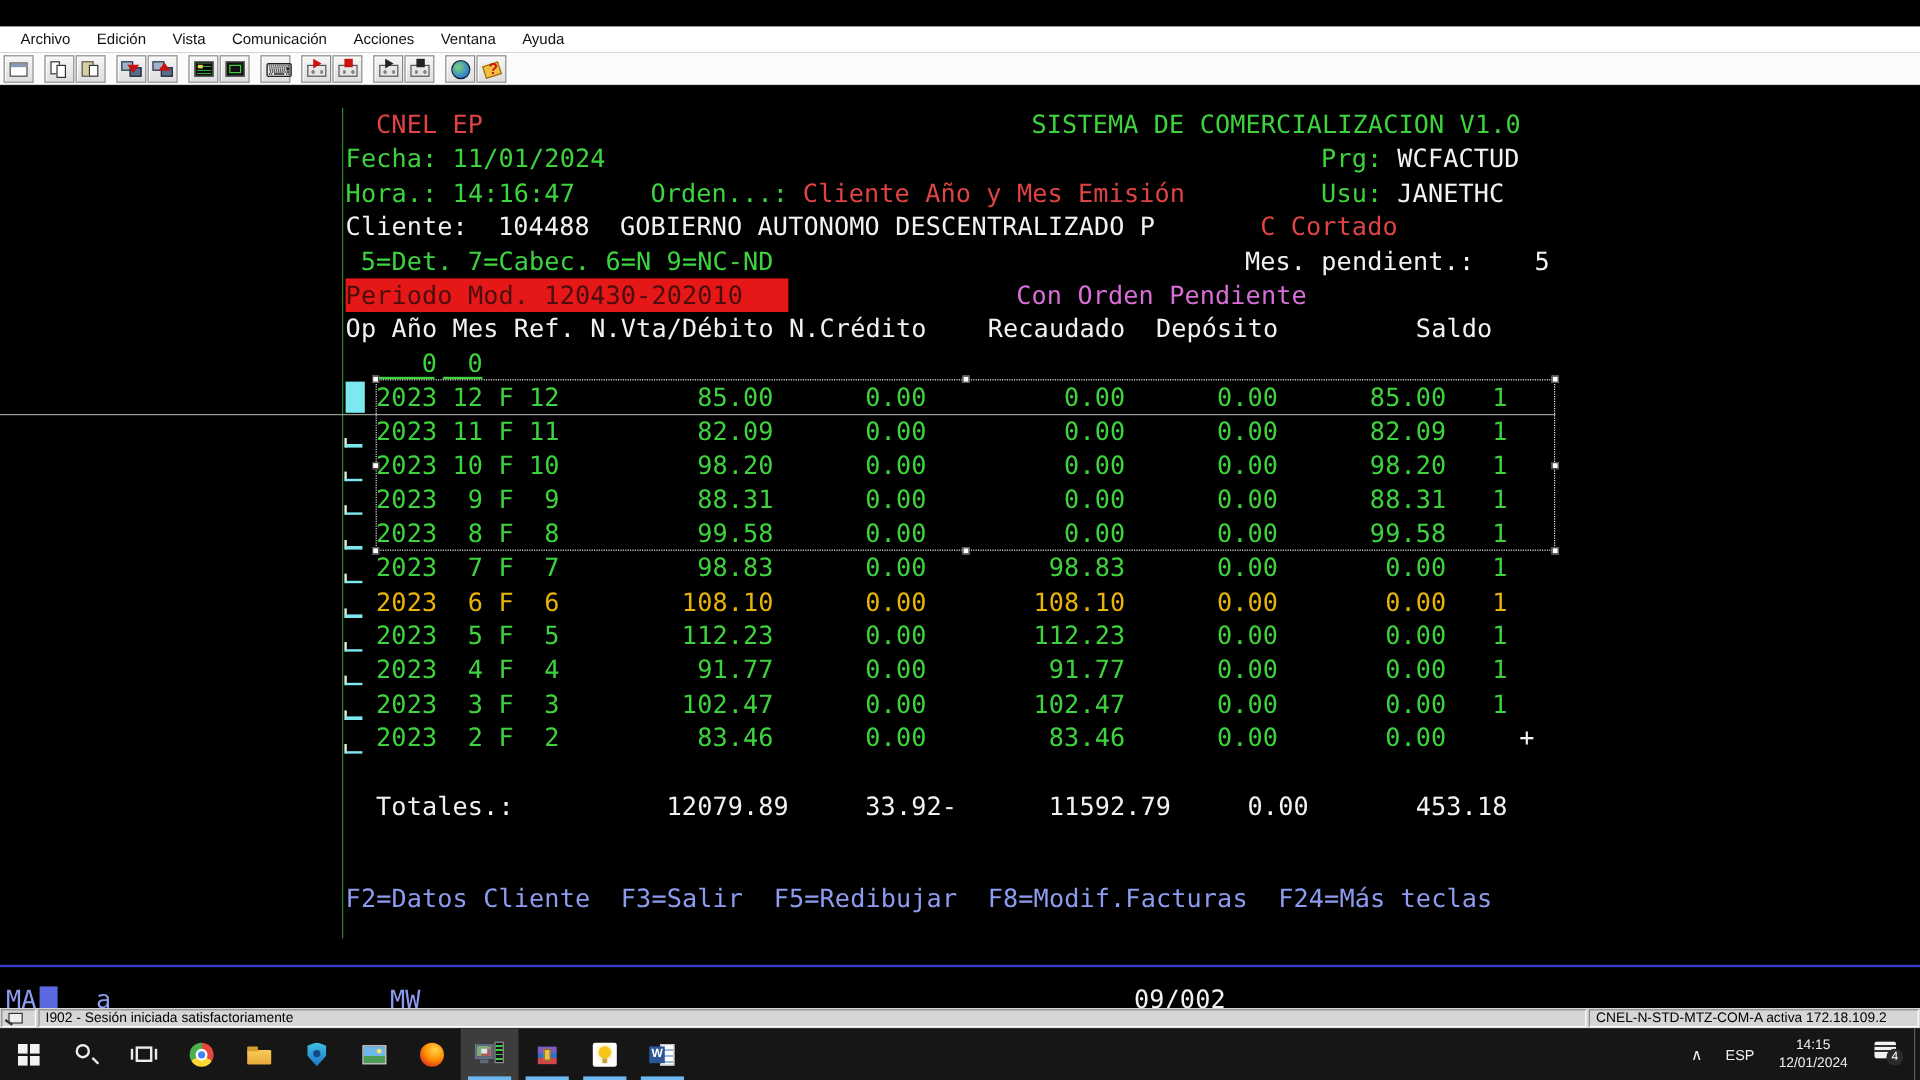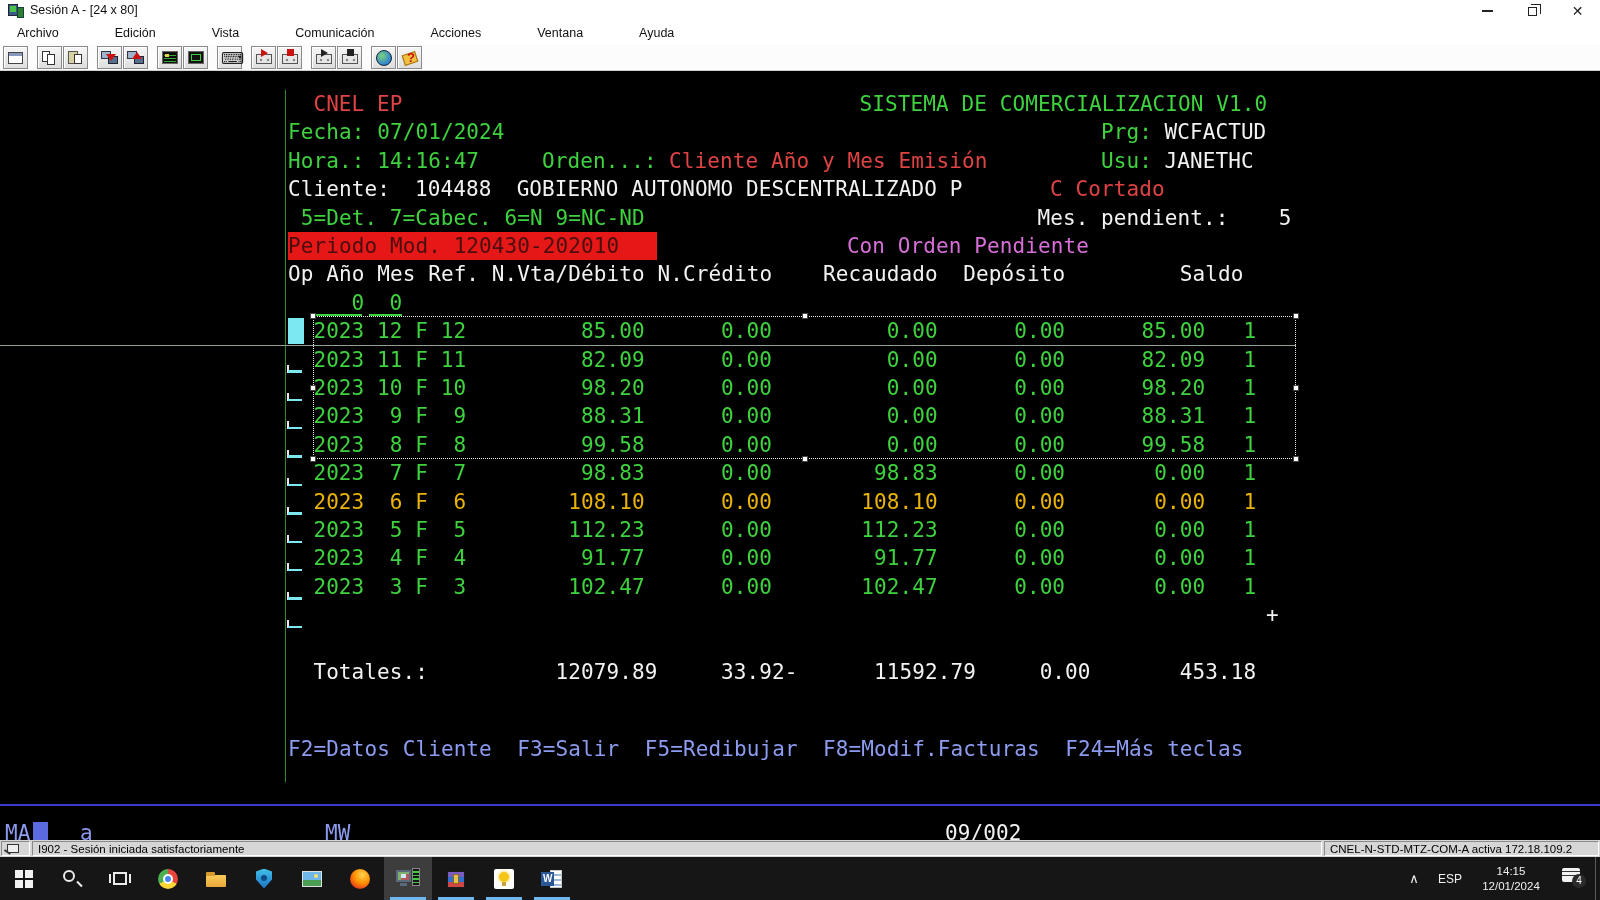--- a/index.html
+++ b/index.html
@@ -17,21 +17,21 @@
   .title { position:absolute; left:30px; top:3px; font-size:12.5px; color:#111; }
   .win-controls { position:absolute; right:0; top:0; height:22px; display:flex; }
   .wc { width:45px; height:22px; display:flex; align-items:center; justify-content:center; }
   .wc-min { width:11px; height:2px; background:#222; }
   .wc-restore { width:9px; height:9px; border:1.5px solid #222; position:relative; background:#fff; }
   .wc-restore:before { content:""; position:absolute; left:2px; top:-4px; width:9px; height:9px; border:1.5px solid #222; border-left:none; border-bottom:none; }
   .wc-x { font-size:14px; color:#222; line-height:1; }
 
   
   .menubar { position:absolute; left:0; top:22px; width:1600px; height:22px; background:#ffffff;
-             display:flex; align-items:center; padding-left:6px;gap:34px; }
+             display:flex; align-items:center; padding-left:6px; }
   .menu-item { font-size:12.5px; color:#111; padding:2px 11px; }
 
   
   .toolbar { position:absolute; left:0; top:44px; width:1600px; height:27px; background:#fcfcfc;
              border-bottom:1px solid #cfcfcf; display:flex; align-items:center; padding-left:2px; }
   .tb-btn { width:25px; height:23px; background:linear-gradient(#f6f6f6,#dedede); border:1px solid #8a8a8a;
             position:relative; margin-left:1px; box-shadow:inset 1px 1px 0 #ffffff; }
   .tb-btn.grp { margin-left:9px; }
   .tb-btn div { position:absolute; }
   .tb-new-session .g1 { left:4px; top:5px; width:15px; height:12px; border:1px solid #444; background:#fff; }
@@ -165,39 +165,20 @@
       background-image:linear-gradient(#f2f2f2 3px, #333 3px 4.5px, #f2f2f2 4.5px 7px, #333 7px 8.5px, #f2f2f2 8.5px); }
   .notif-badge { position:absolute; left:21px; top:17px; width:14px; height:14px; border-radius:50%;
       background:#2b2b2b; color:#fff; font-size:10px; text-align:center; line-height:14px; }
   .show-desktop { width:5px; height:43px; border-left:1px solid #5a5a5a; }
 </style>
 </head>
 <body>
 
 <div class="window">
 
-  <div class="titlebar">
-    <div class="app-icon">
-      <div class="m1"></div>
-        <div class="m2"></div>
-        <div class="m3"></div>
-    </div>
-    <span class="title">Sesión A - [24 x 80]</span>
-    <div class="win-controls">
-      <div class="wc">
-          <div class="wc-min"></div>
-        </div>
-      <div class="wc">
-          <div class="wc-restore"></div>
-        </div>
-      <div class="wc">
-          <span class="wc-x">✕</span>
-        </div>
-    </div>
-  </div>
 
   <div class="menubar" id="menubar">
       <span class="menu-item">Archivo</span>
       <span class="menu-item">Edición</span>
       <span class="menu-item">Vista</span>
       <span class="menu-item">Comunicación</span>
       <span class="menu-item">Acciones</span>
       <span class="menu-item">Ventana</span>
       <span class="menu-item">Ayuda</span>
     </div>
@@ -278,21 +259,21 @@
   <div class="terminal" id="terminal">
     <div class="rule-v"></div>
     <div class="rule-h"></div>
     <div class="redbar"></div>
     <div id="tlines">
         <div class="t-line" style="top: 19px;">
           <span style="left: 25.404px; color: rgb(224, 67, 67);">CNEL EP</span>
           <span style="left: 571.59px; color: rgb(62, 211, 62);">SISTEMA DE COMERCIALIZACION V1.0</span>
         </div>
         <div class="t-line" style="top: 47.4px;">
-          <span style="left: 0px; color: rgb(62, 211, 62);">Fecha: 07/01/2024</span>
+          <span style="left: 0px; color: rgb(62, 211, 62);">Fecha: 11/01/2024</span>
           <span style="left: 812.928px; color: rgb(62, 211, 62);">Prg:</span>
           <span style="left: 876.438px; color: rgb(242, 242, 242);">WCFACTUD</span>
         </div>
         <div class="t-line" style="top: 75.8px;">
           <span style="left: 0px; color: rgb(62, 211, 62);">Hora.: 14:16:47</span>
           <span style="left: 254.04px; color: rgb(62, 211, 62);">Orden...:</span>
           <span style="left: 381.06px; color: rgb(224, 67, 67);">Cliente Año y Mes Emisión</span>
           <span style="left: 812.928px; color: rgb(62, 211, 62);">Usu:</span>
           <span style="left: 876.438px; color: rgb(242, 242, 242);">JANETHC</span>
         </div>
@@ -342,20 +323,21 @@
         <div class="t-line" style="top: 445px;">
           <span style="left: 25.404px; color: rgb(62, 211, 62);">2023  5 F  5        112.23      0.00       112.23      0.00       0.00   1</span>
         </div>
         <div class="t-line" style="top: 473.4px;">
           <span style="left: 25.404px; color: rgb(62, 211, 62);">2023  4 F  4         91.77      0.00        91.77      0.00       0.00   1</span>
         </div>
         <div class="t-line" style="top: 501.8px;">
           <span style="left: 25.404px; color: rgb(62, 211, 62);">2023  3 F  3        102.47      0.00       102.47      0.00       0.00   1</span>
         </div>
         <div class="t-line" style="top: 530.2px;">
+          <span style="left: 25.404px; color: rgb(62, 211, 62);">2023  2 F  2         83.46      0.00        83.46      0.00       0.00</span>
           <span style="left: 978.054px; color: rgb(242, 242, 242);">+</span>
         </div>
         <div class="t-line" style="top: 587px;">
           <span style="left: 25.404px; color: rgb(242, 242, 242);">Totales.:          12079.89     33.92-      11592.79     0.00       453.18</span>
         </div>
         <div class="t-line" style="top: 643.8px;">
           <span style="left: 0px; color: rgb(141, 156, 240); margin-top: 20px;">F2=Datos Cliente  F3=Salir  F5=Redibujar  F8=Modif.Facturas  F24=Más teclas</span>
         </div>
       </div>
     <div class="fld-ul u1"></div>

